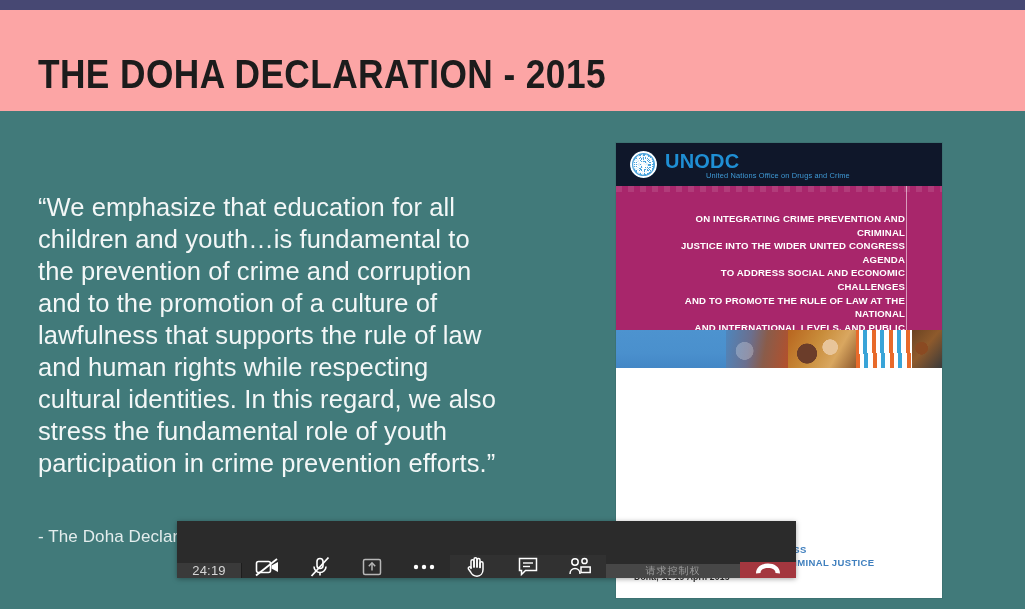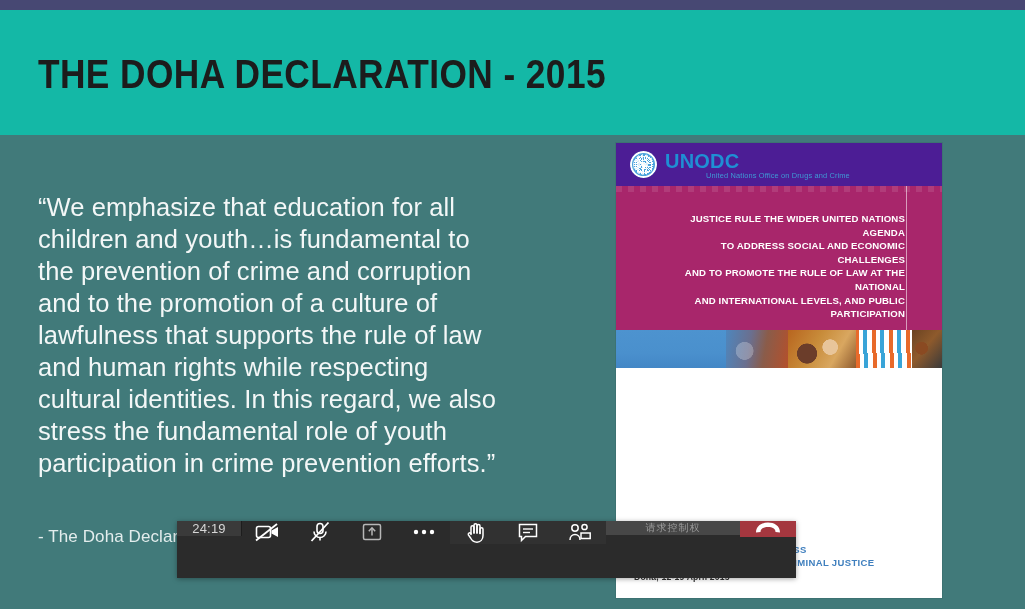--- a/index.html
+++ b/index.html
@@ -6,21 +6,21 @@
   body{
     width:1025px;height:609px;overflow:hidden;
     background:#417a7a;
     font-family:"Liberation Sans","DejaVu Sans",sans-serif;
     -webkit-font-smoothing:antialiased;
   }
   .stage{position:relative;width:1025px;height:609px;overflow:hidden;}
 
   
   .top-bar{position:absolute;left:0;top:0;width:1025px;height:10px;background:#474873;}
-  .title-band{position:absolute;left:0;top:10px;width:1025px;height:125px;background:#14b8a6;}
+  .title-band{position:absolute;left:0;top:10px;width:1025px;height:101px;background:#fca5a5;}
   .slide-title{
     position:absolute;left:38px;top:44px;
     font-family:"Liberation Sans Narrow","Liberation Sans","DejaVu Sans Condensed",sans-serif;
     font-size:41px;font-weight:700;letter-spacing:0.5px;color:#1c1c1c;
     line-height:1;white-space:nowrap;
     transform:scaleX(0.86);transform-origin:left center;
   }
   .body-area{position:absolute;left:0;top:137px;width:1025px;height:472px;background:#417a7a;}
 
   
@@ -33,21 +33,21 @@
     position:absolute;left:38px;top:390px;width:470px;
     color:#e3eded;font-size:17px;font-weight:400;letter-spacing:0.1px;
   }
 
   
   .doc{
     position:absolute;left:616px;top:143px;width:326px;height:455px;
     background:#ffffff;overflow:hidden;
     box-shadow:0 0 0 1px rgba(0,0,0,.06);
   }
-  .doc-head{position:relative;height:43px;background:#4c1d95;}
+  .doc-head{position:relative;height:43px;background:#0f172a;}
   .un-emblem{
     position:absolute;left:14px;top:8px;width:27px;height:27px;border-radius:50%;
     background:
       radial-gradient(circle at 50% 50%, rgba(255,255,255,.9) 0 12%, rgba(255,255,255,0) 13%),
       repeating-conic-gradient(from 0deg at 50% 50%, #4aa3dc 0deg 7deg, #ffffff 7deg 14deg),
       #4aa3dc;
     box-shadow:inset 0 0 0 2px #ffffff, inset 0 0 0 3.5px #4aa3dc;
   }
   .un-emblem:after{
     content:"";position:absolute;left:3px;top:3px;right:3px;bottom:3px;border-radius:50%;
@@ -109,21 +109,21 @@
     position:absolute;left:18px;bottom:16px;right:14px;
     font-family:"Liberation Sans Narrow","Liberation Sans",sans-serif;
   }
   .foot-l1{font-size:9.5px;font-weight:700;color:#3f7fbe;letter-spacing:0.35px;line-height:1.3;}
   .foot-l2{font-size:9.5px;font-weight:700;color:#3f7fbe;letter-spacing:0.35px;line-height:1.3;}
   .foot-l3{margin-top:3px;font-size:8.6px;font-weight:700;color:#333333;letter-spacing:0.2px;}
 
   
   .toolbar{
     position:absolute;left:177px;top:521px;height:57px;
-    display:flex;align-items:flex-start;
+    display:flex;align-items:flex-end;
     background:#2b2b2b;color:#ffffff;
     box-shadow:0 1px 5px rgba(0,0,0,.35);
   }
   .tb-timer{
     display:flex;align-items:center;justify-content:center;
     width:64px;background:#3a3a3a;
     font-size:13px;color:#d6d6d6;letter-spacing:.2px;
     border-right:1px solid #1d1d1d;
   }
   .tb-group{display:flex;align-items:stretch;background:#2b2b2b;}
@@ -164,21 +164,22 @@
       <div class="un-emblem"></div>
       <div class="unodc-word">UNODC</div>
       <div class="unodc-sub">United Nations Office on Drugs and Crime</div>
     </div>
 
     <div class="doc-magenta">
       <div class="topdots"></div>
       <div class="sidestripe"></div>
       <div class="doc-title-block">
         <div class="doc-subtitle">
-          <div>JUSTICE RULE THE WIDER UNITED NATIONS AGENDA</div>
+          <div>ON  INTEGRATING CRIME PREVENTION AND CRIMINAL</div>
+          <div>JUSTICE INTO THE WIDER UNITED CONGRESS AGENDA</div>
           <div>TO ADDRESS SOCIAL AND ECONOMIC CHALLENGES</div>
           <div>AND TO PROMOTE THE RULE OF LAW AT THE NATIONAL</div>
           <div>AND INTERNATIONAL LEVELS, AND PUBLIC PARTICIPATION</div>
         </div>
       </div>
     </div>
 
     <div class="photo-strip">
       <div class="ps ps1"></div>
       <div class="ps ps2"></div>

